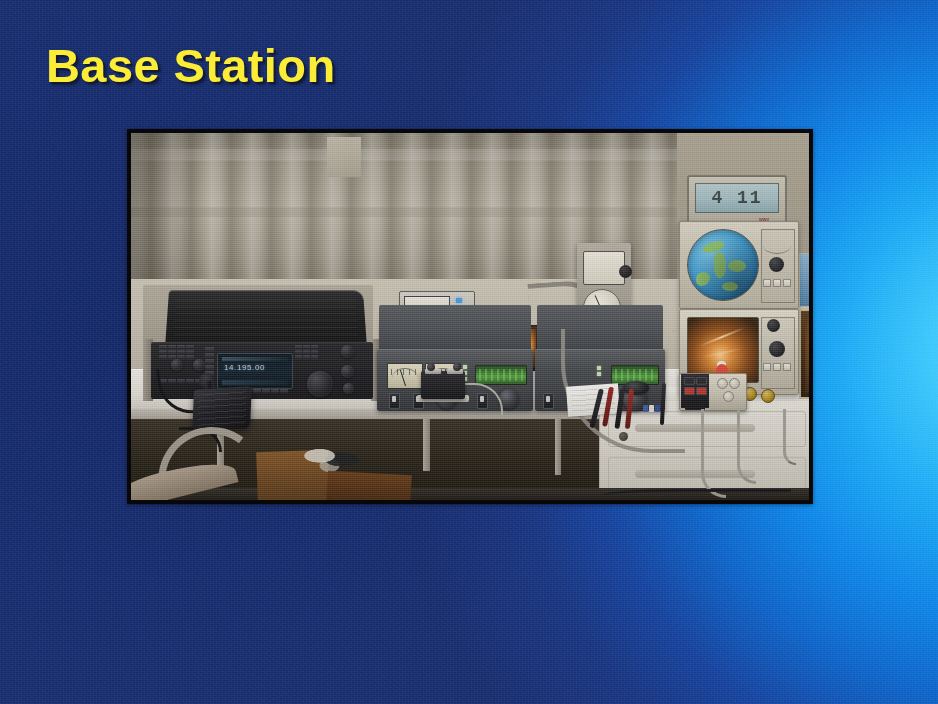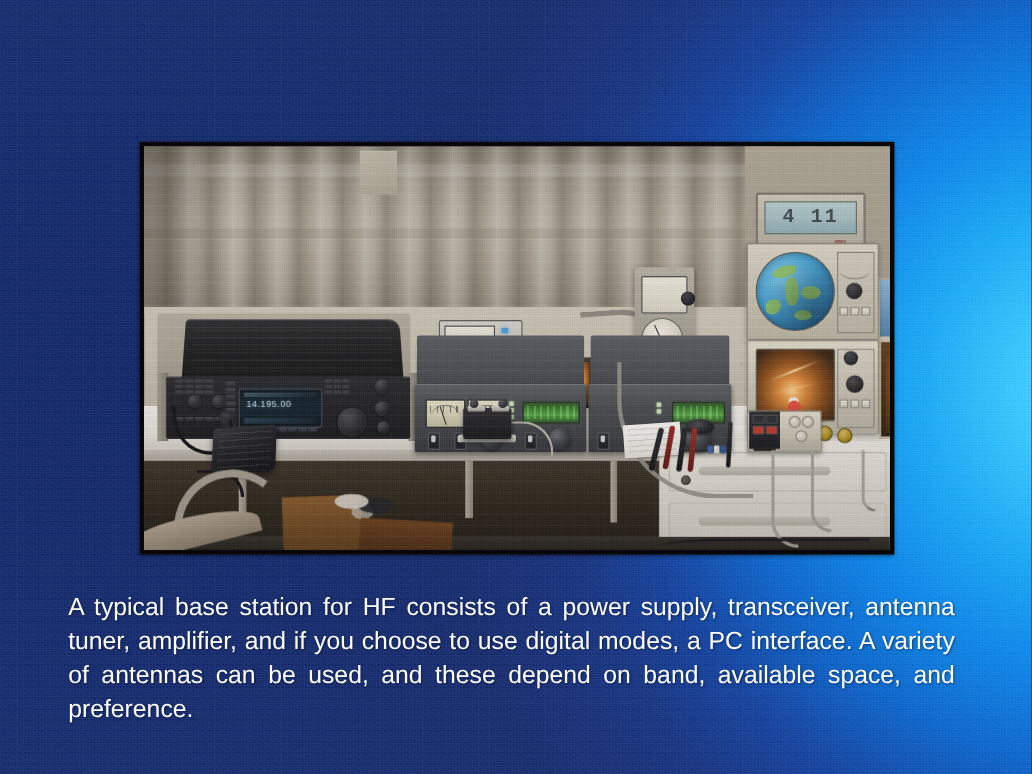--- a/index.html
+++ b/index.html
@@ -1000,20 +1000,21 @@
 </style>
 </head>
 <body>
 
 <div id="slide">
 
   <div class="bg-base"></div>
   <div class="bg-vignette"></div>
   <div class="bg-noise"></div>
 
+  <div id="title">Base Station</div>
 
   <div id="photo-frame">
     <div id="photo">
 
       <div class="curtain">
         <div class="curtain-pleats"></div>
         <div class="curtain-band b1"></div>
         <div class="curtain-band b2"></div>
         <div class="curtain-gap"></div>
         <div class="curtain-shadow-left"></div>
@@ -1269,15 +1270,14 @@
       <div class="chair-strap"></div>
       <div class="box-brown"></div>
       <div class="cable-pile"></div>
       <div class="box-brown2"></div>
 
       <div id="photo-grain"></div>
       <div id="photo-tint"></div>
     </div>
   </div>
 
-  <div id="body-text">A typical base station for HF consists of a power supply, transceiver, antenna tuner, amplifier, and if you choose to use digital modes, a PC interface. A variety of antennas can be used, and these depend on band, available space, and preference.</div>
 
 </div>
 
 </body></html>

